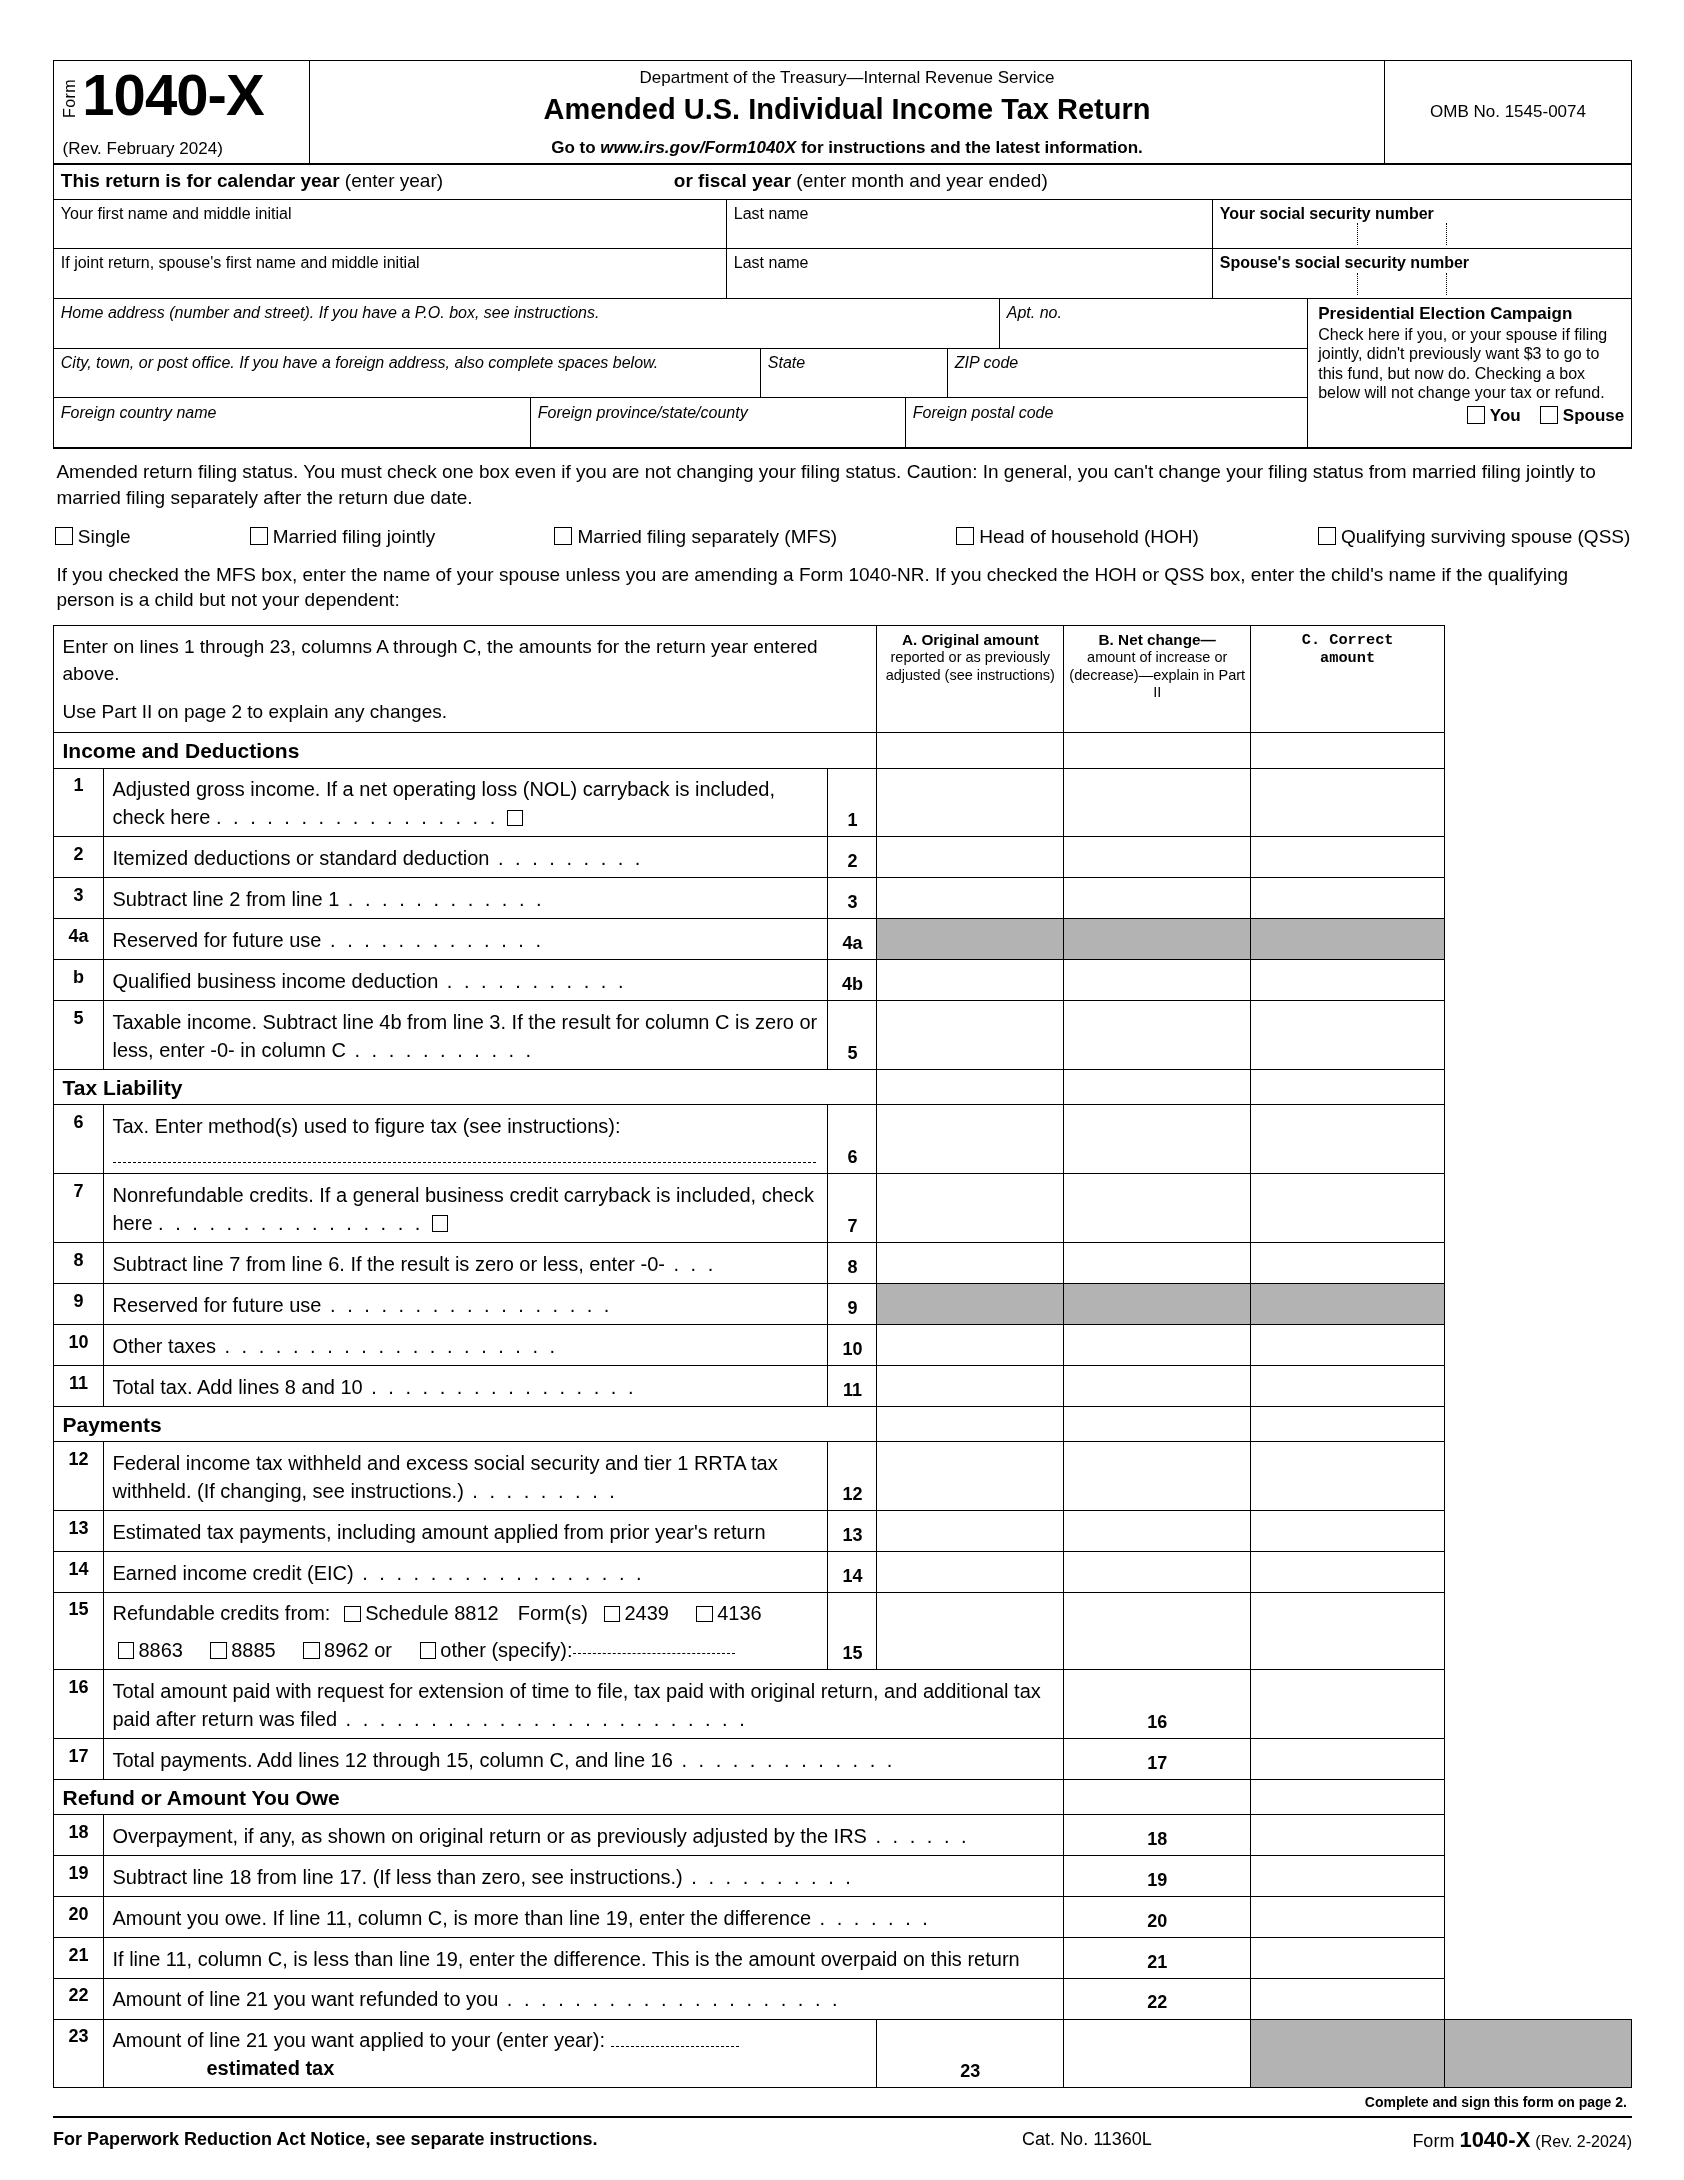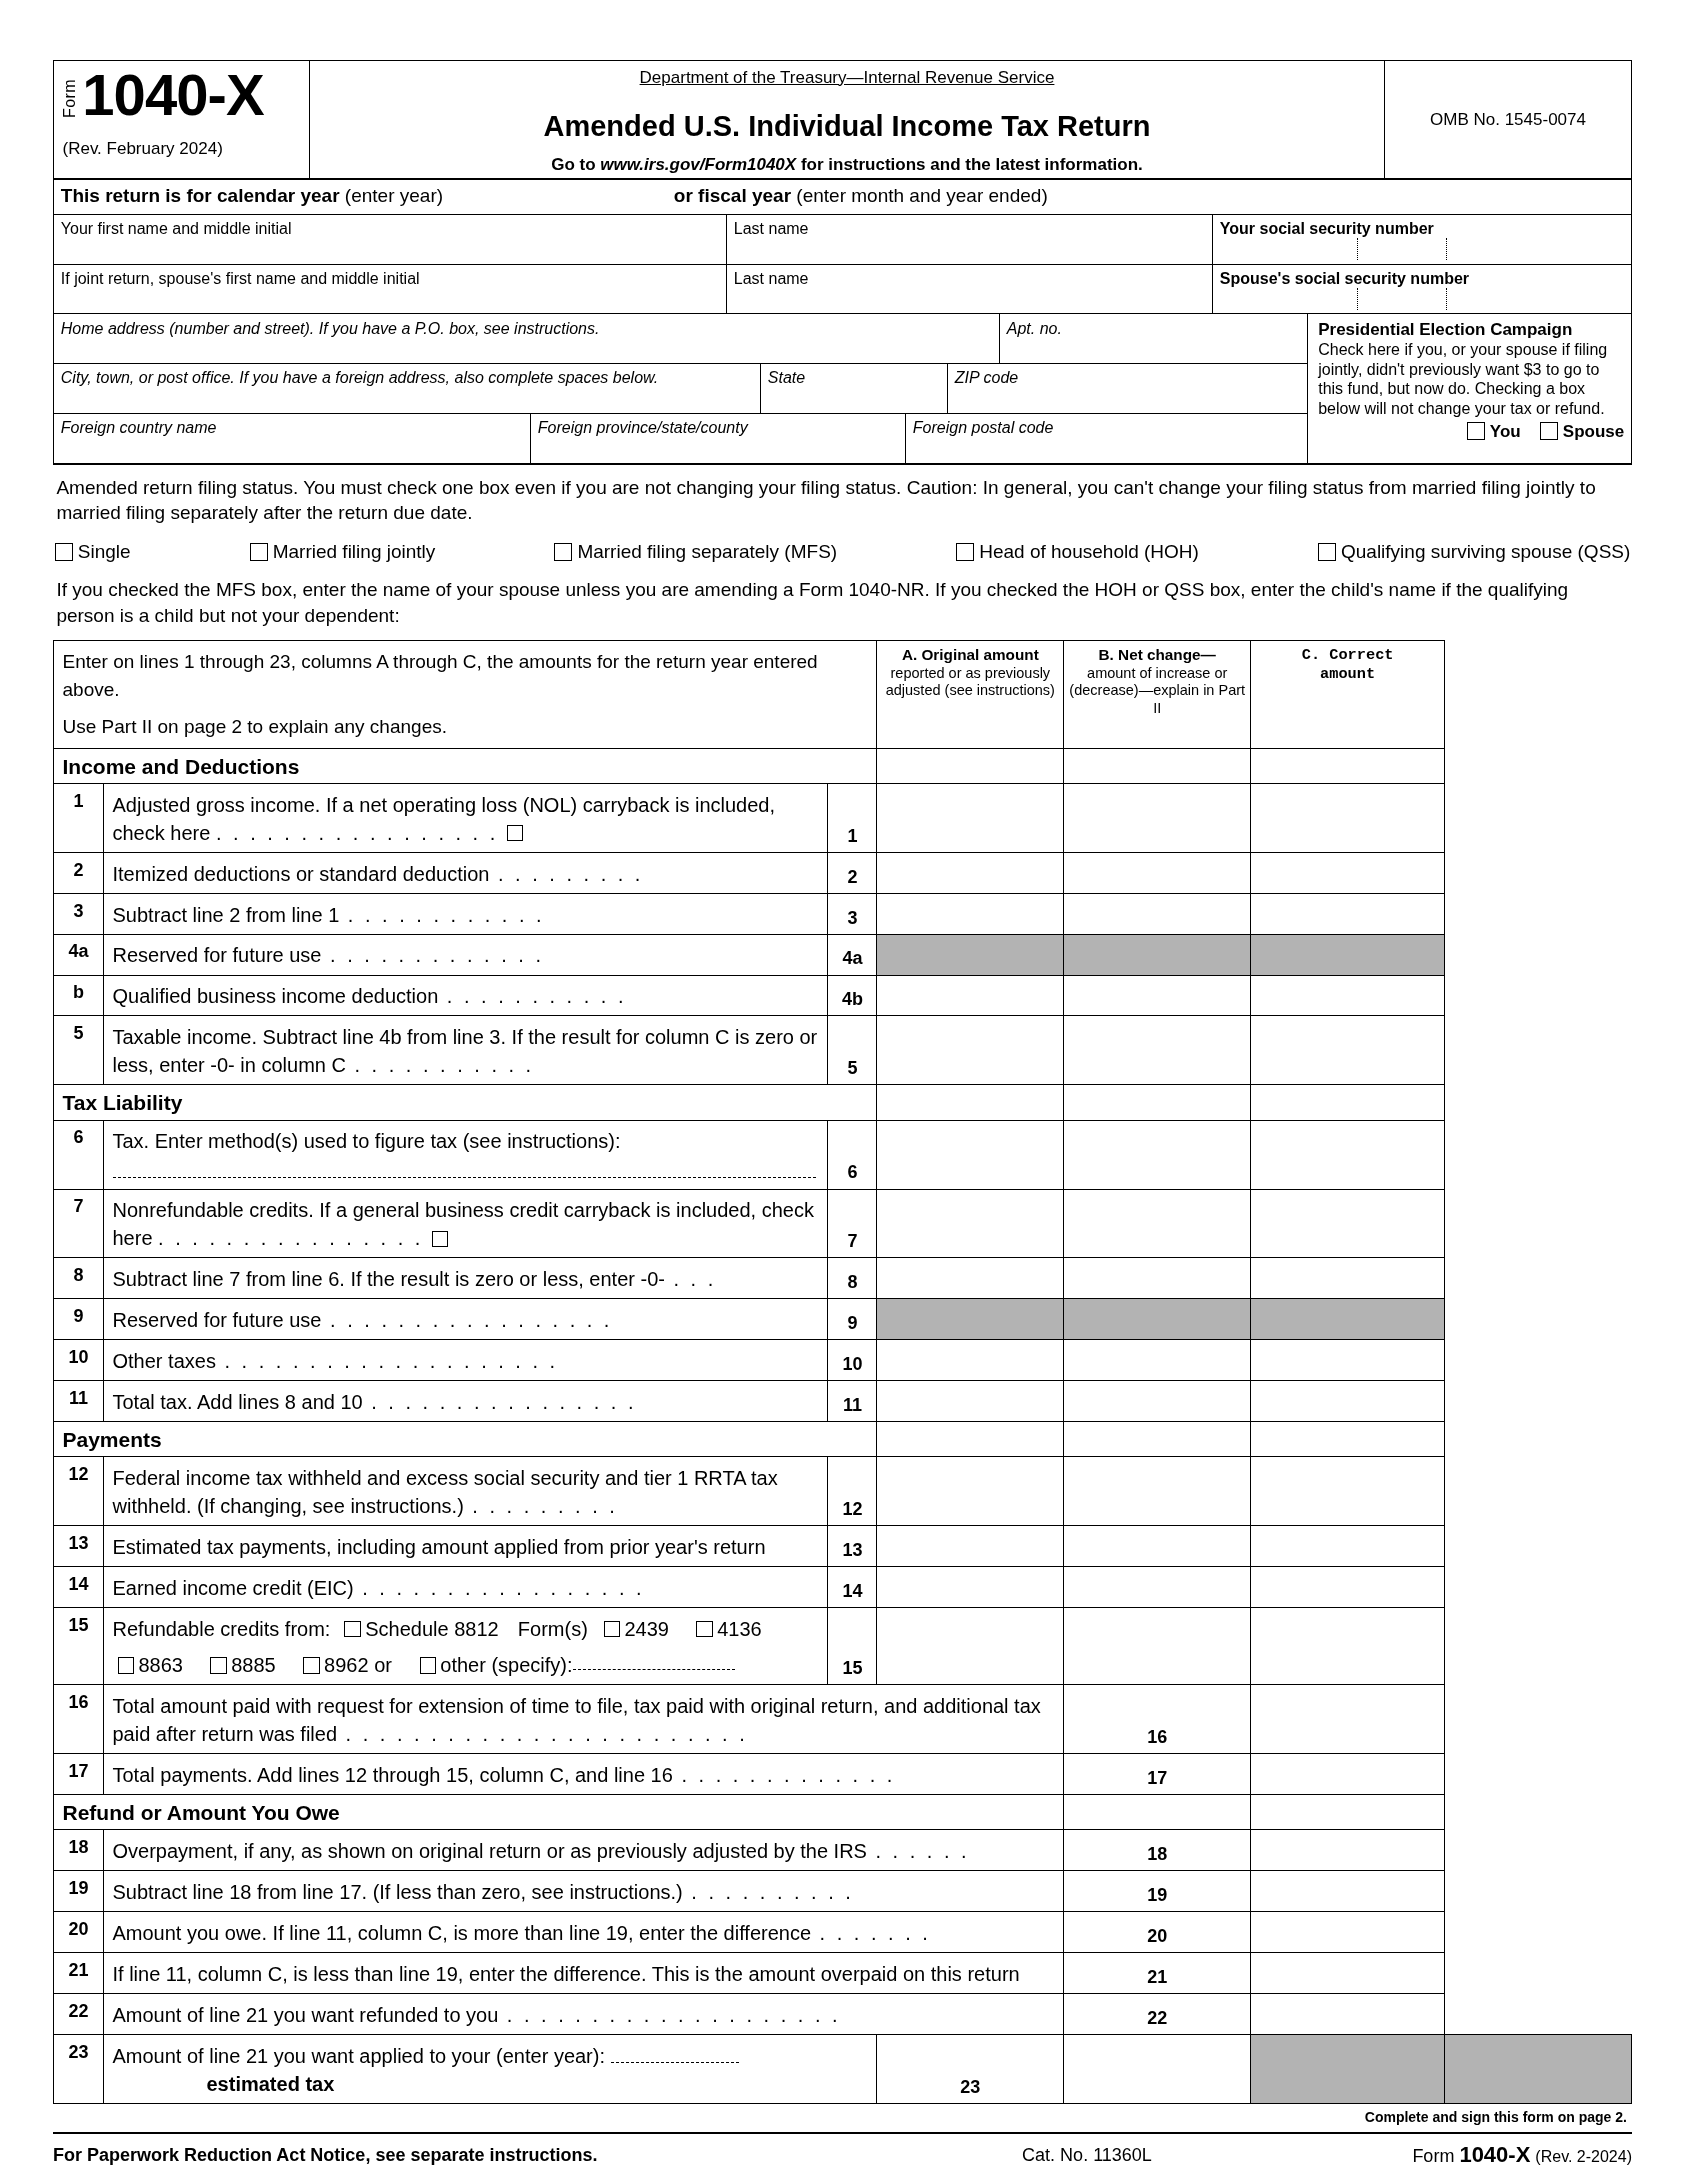--- a/index.html
+++ b/index.html
@@ -56,22 +56,21 @@
     padding-left: 1.7px;
   }
   .hdr-mid {
     flex: 1;
     text-align: center;
     padding: 6.8px 8.5px 3.4px 8.5px;
     box-sizing: border-box;
   }
   .dept {
     font-size: 17px;
-    margin-bottom: 22px;
-    text-decoration: underline;
+    margin-bottom: 5px;
   }
   .main-title {
     font-size: 29px;
     font-weight: bold;
     margin-bottom: 12px;
   }
   .goto {
     font-size: 17px;
     font-weight: bold;
   }

